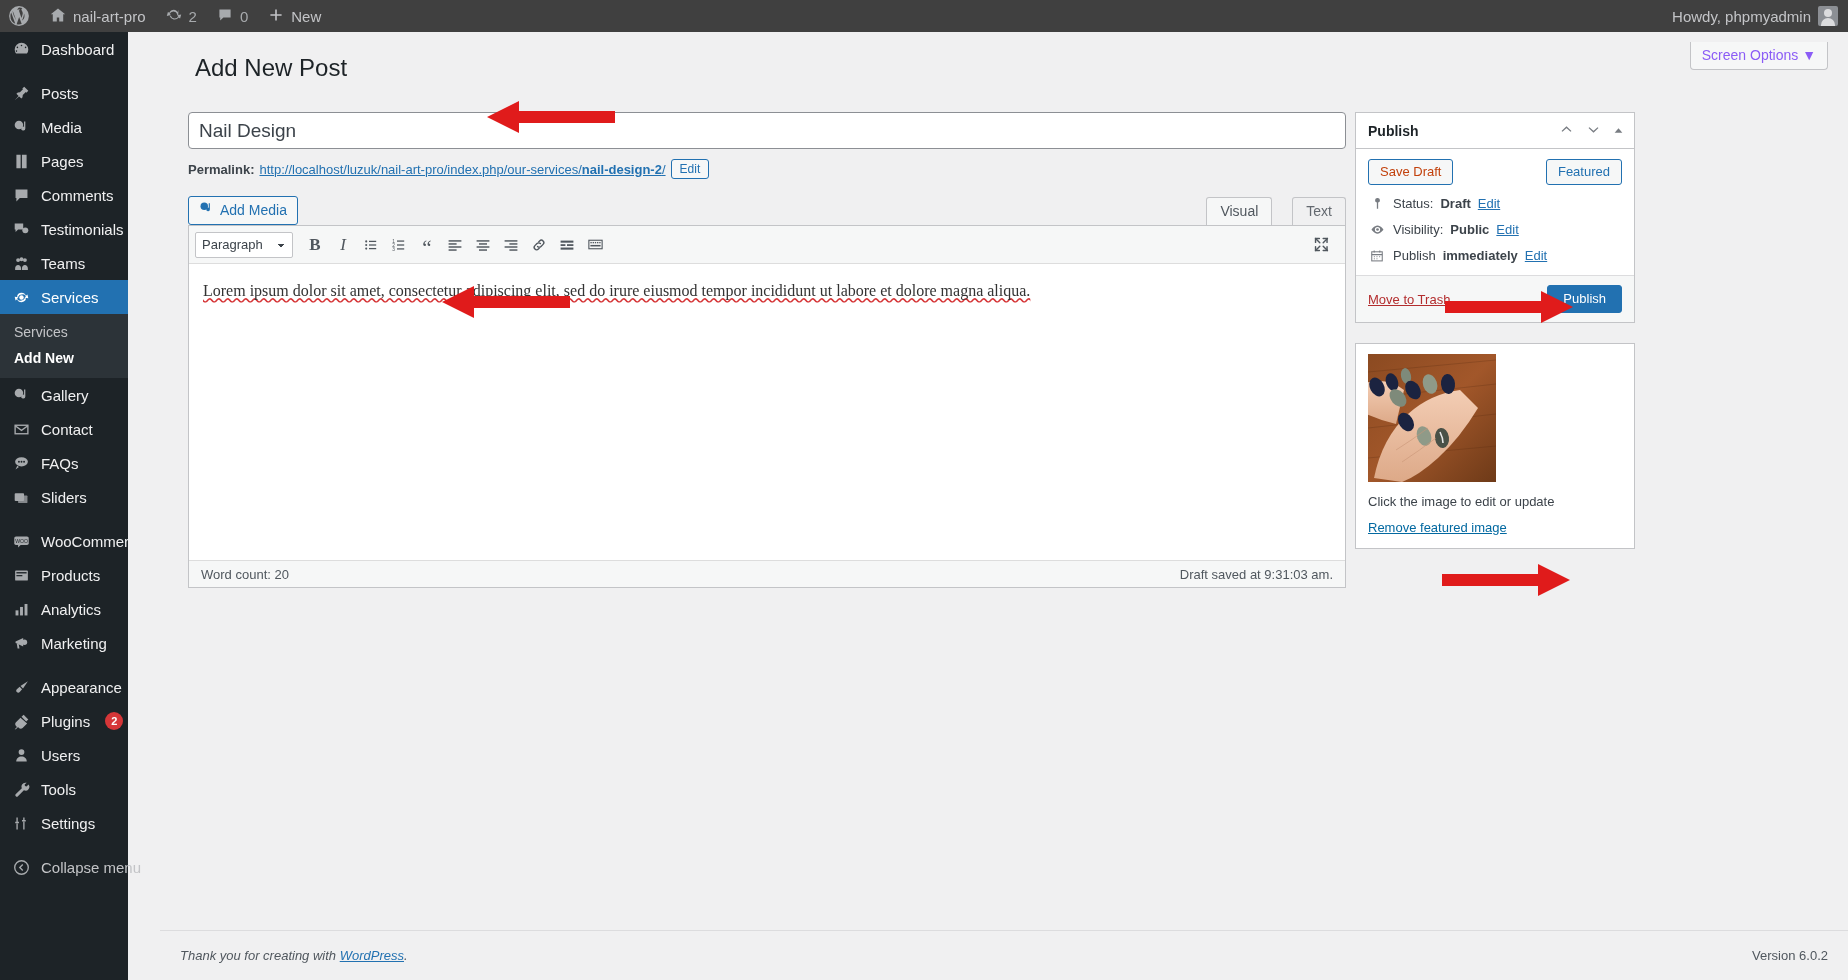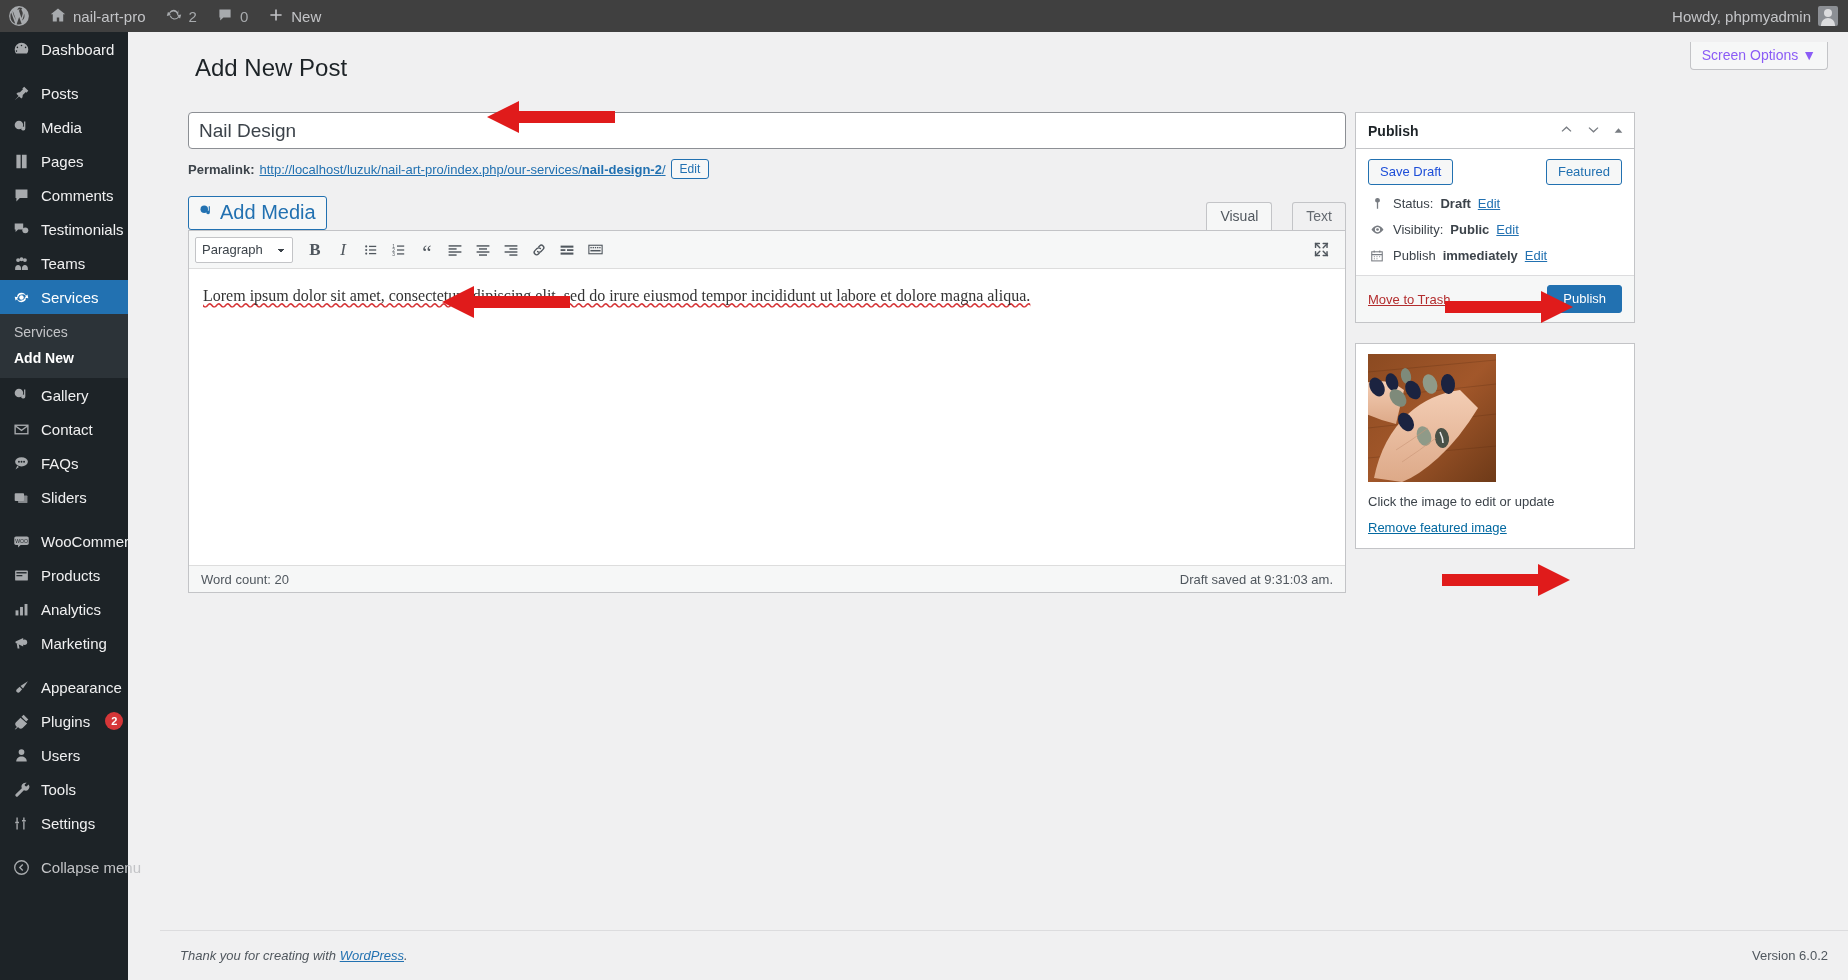--- a/index.html
+++ b/index.html
@@ -107,21 +107,21 @@
   #permalink-row .pslug { font-weight: bold; }
   .btn-small {
     background: #f6f7f7; border: 1px solid #2271b1; color: #2271b1;
     border-radius: 3px; padding: 2px 8px; font-size: 12px; cursor: pointer;
     font-family: "Liberation Sans", sans-serif;
   }
   #media-row { margin-top: 17px; display: flex; align-items: flex-end; }
   #add-media {
     display: inline-flex; align-items: center; gap: 6px;
     background: #f6f7f7; border: 1px solid #2271b1; color: #2271b1;
-    border-radius: 3px; padding: 4px 10px 5px; font-size: 20px; cursor: pointer;
+    border-radius: 3px; padding: 4px 10px 5px; font-size: 14px; cursor: pointer;
   }
   #ed-tabs { margin-left: auto; display: flex; align-items: flex-end; gap: 16px; }
   .ed-tab {
     font-size: 14px; color: #646970; background: #f0f0f1;
     border: 1px solid #c3c4c7; border-bottom: none;
     padding: 5px 13px 6px; margin-left: 4px; border-radius: 3px 3px 0 0;
     cursor: pointer;
   }
   .ed-tab.active { background: #f6f7f7; color: #50575e; }
 
@@ -177,21 +177,21 @@
   .pb-head {
     display: flex; align-items: center; height: 36px;
     padding: 0 10px 0 12px; border-bottom: 1px solid #c3c4c7;
   }
   .pb-title { font-size: 14px; font-weight: bold; color: #1d2327; }
   .pb-ctrls { margin-left: auto; display: flex; align-items: center; gap: 12px; color: #787c82; }
   .pb-ctrls span { cursor: pointer; line-height: 1; }
   .pb-body { padding: 10px 12px 12px; }
   .pub-row1 { display: flex; align-items: center; }
   #save-draft {
-    background: #f6f7f7; border: 1px solid #2271b1; color: #1d4ed8;
+    background: #f6f7f7; border: 1px solid #2271b1; color: #c2410c;
     border-radius: 3px; padding: 4px 11px 5px; font-size: 13px; cursor: pointer;
     font-family: "Liberation Sans", sans-serif;
   }
   #preview-btn {
     margin-left: auto;
     background: #f6f7f7; border: 1px solid #2271b1; color: #2271b1;
     border-radius: 3px; padding: 4px 11px 5px; font-size: 13px; cursor: pointer;
     font-family: "Liberation Sans", sans-serif;
   }
   .misc-row {

